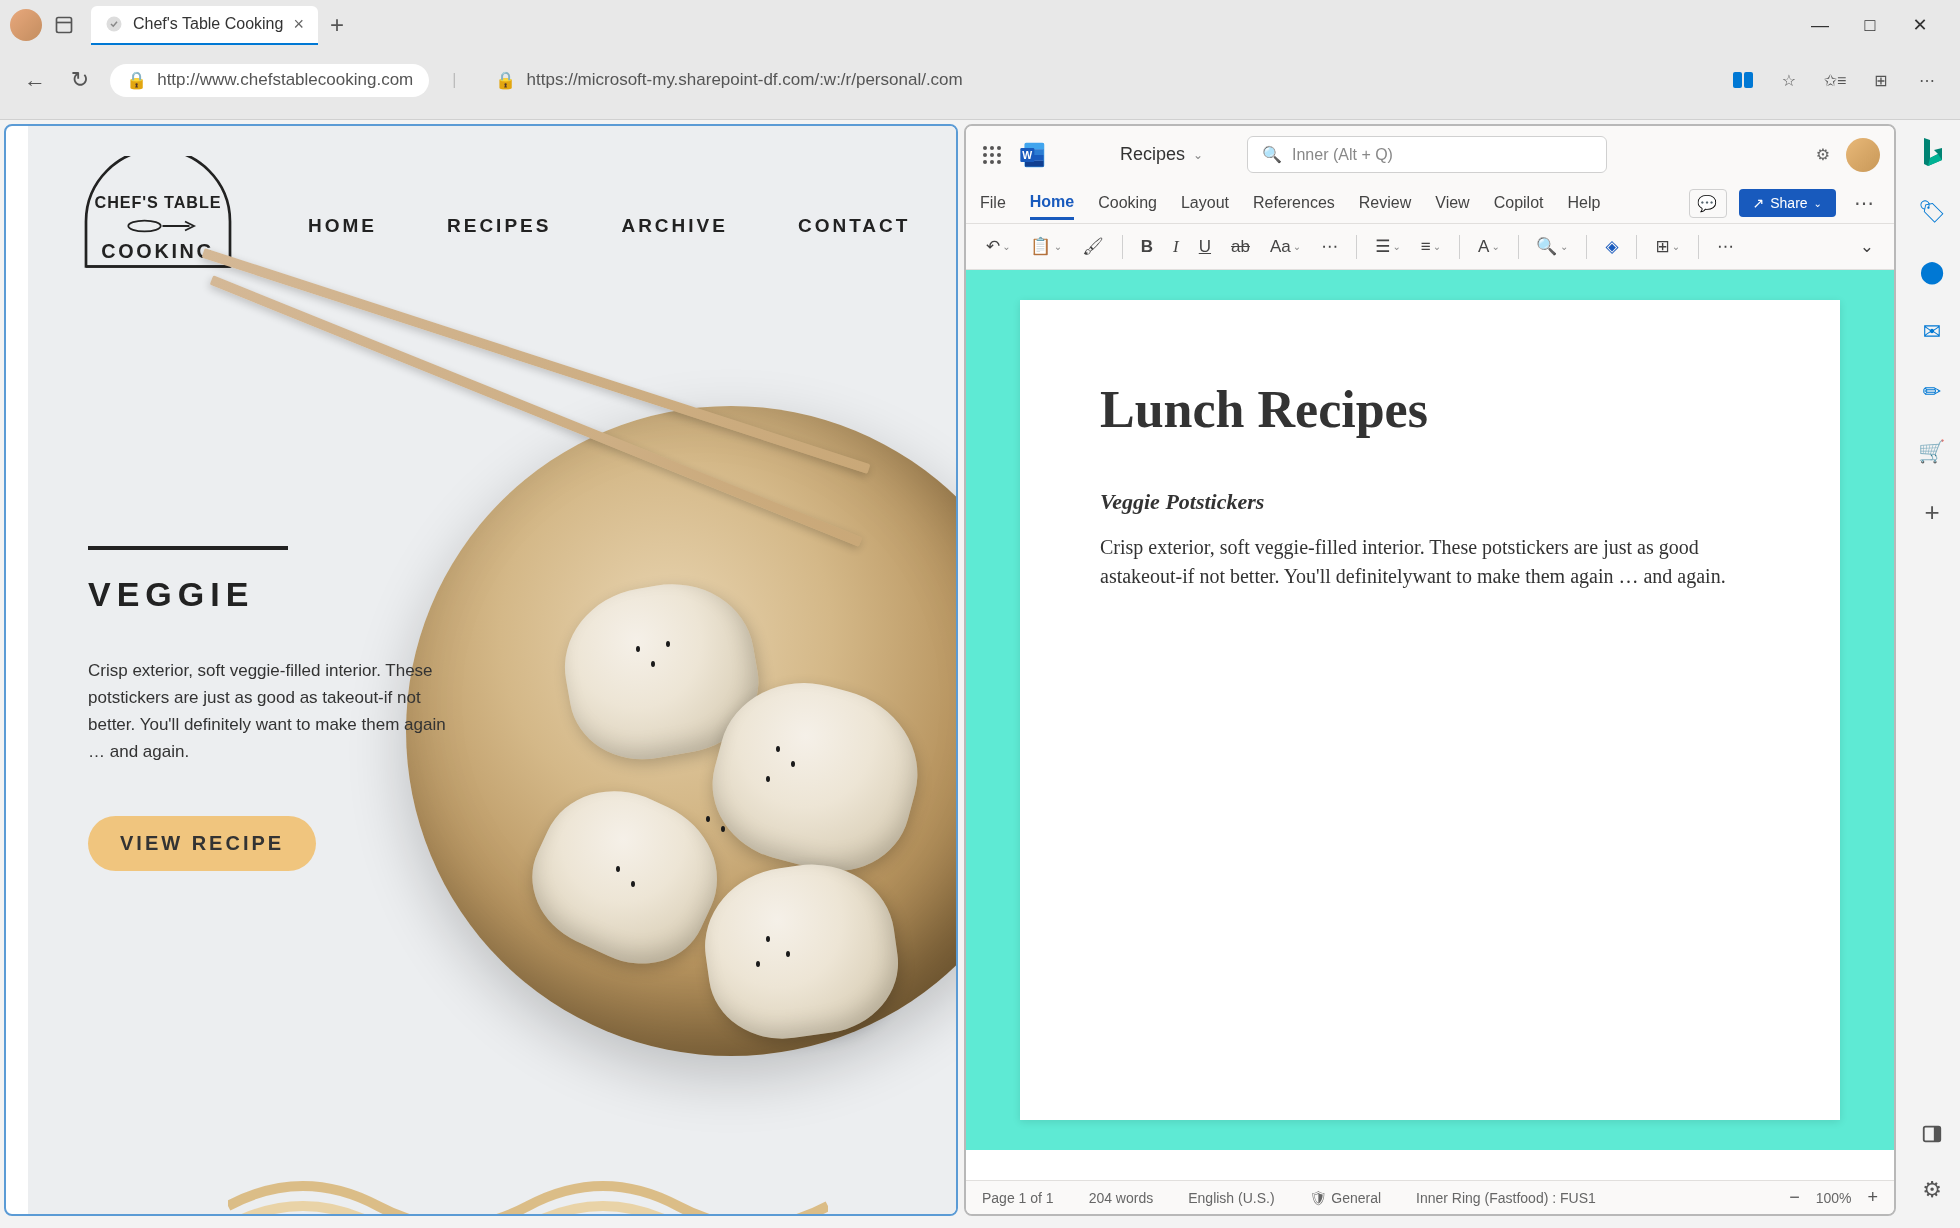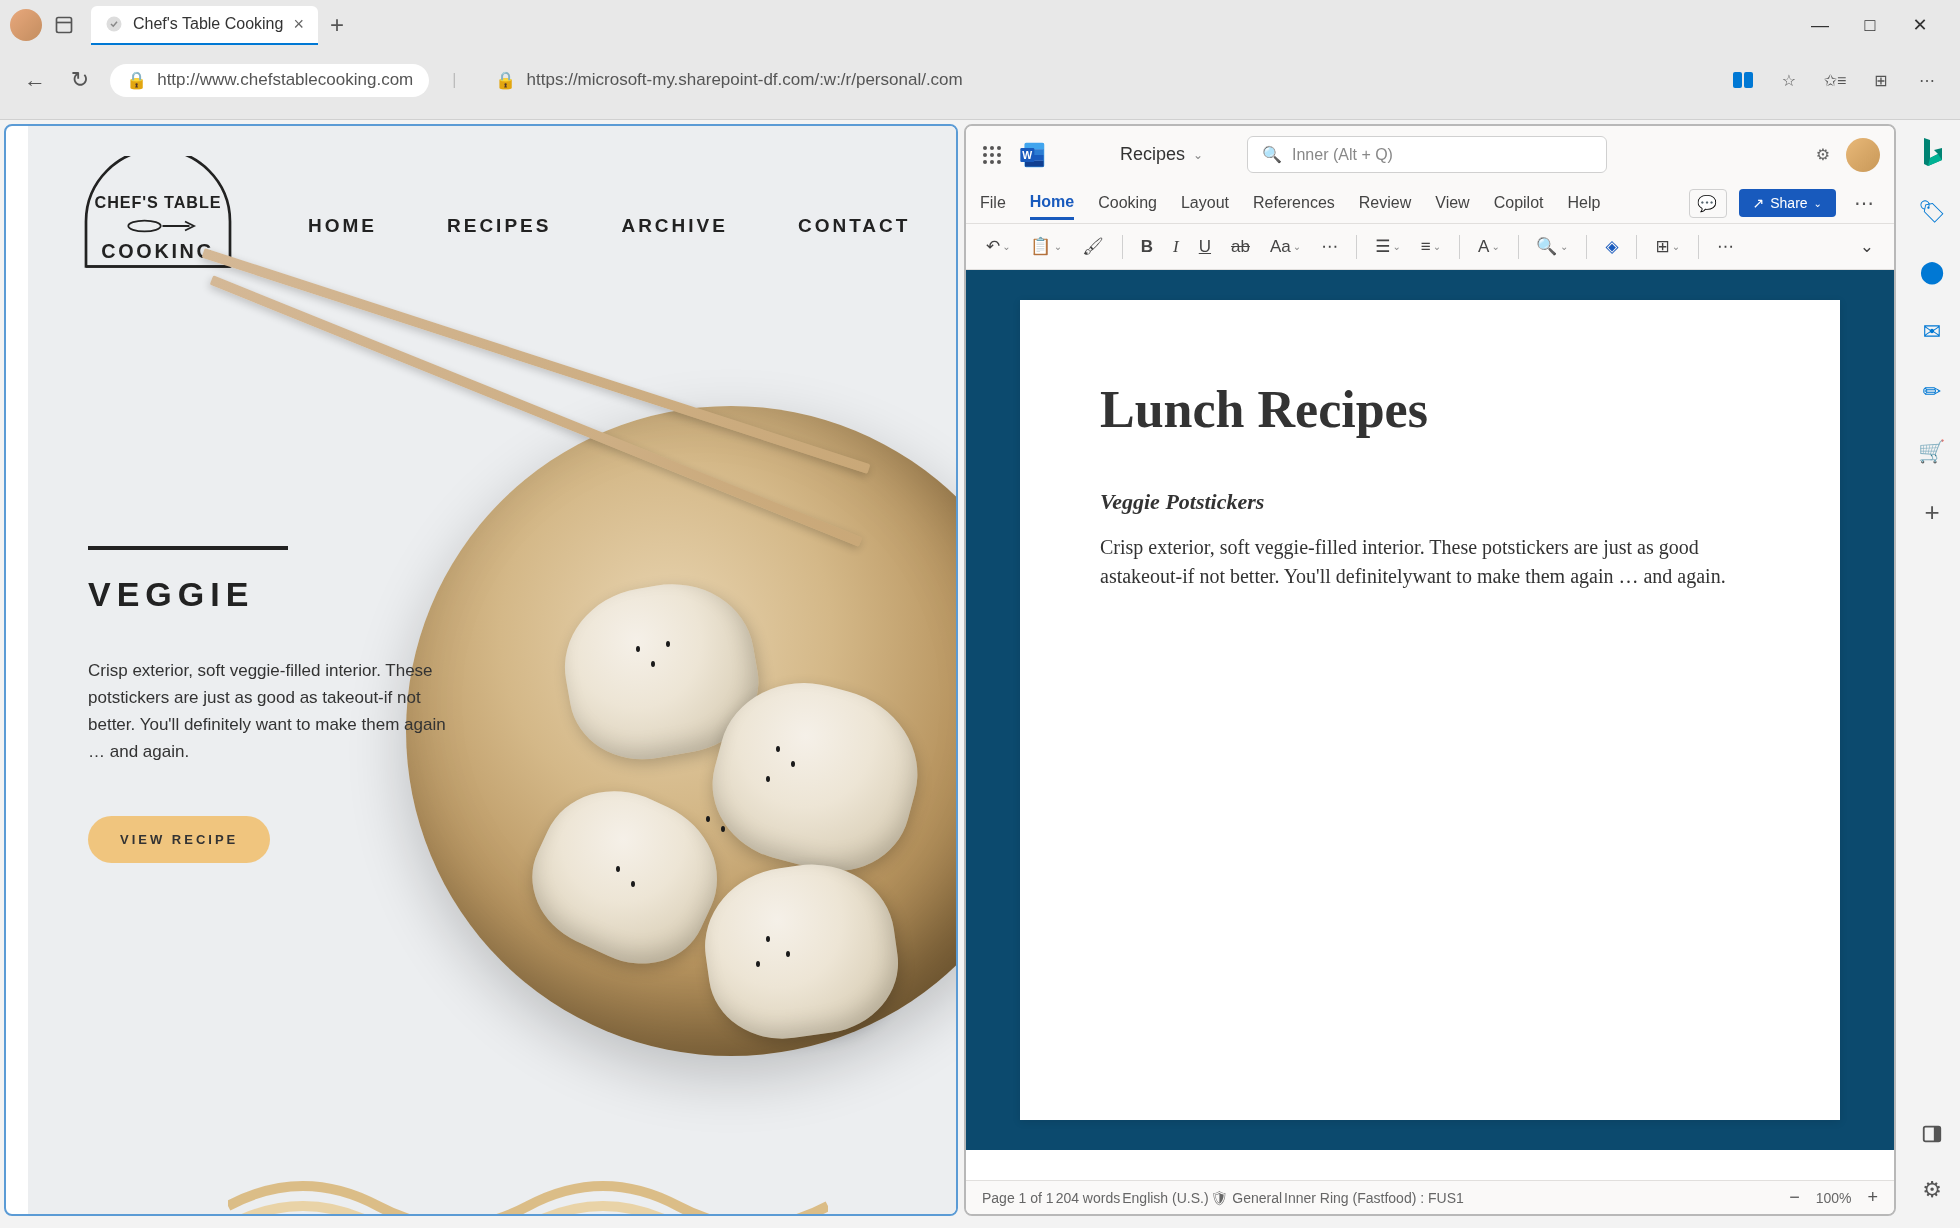--- a/index.html
+++ b/index.html
@@ -49,21 +49,21 @@
 .d4 { width: 190px; height: 170px; left: 250px; top: 300px; transform: rotate(-8deg); }
 .seeds { position: absolute; width: 4px; height: 6px; background: #1a1a1a; border-radius: 50%; }
 .chopsticks { position: absolute; right: 20px; top: -30px; width: 700px; height: 300px; pointer-events: none; }
 .chopstick { position: absolute; width: 700px; height: 10px; background: linear-gradient(90deg, #d4b896, #c9a878); border-radius: 2px; box-shadow: 0 3px 8px rgba(0,0,0,0.2); }
 .cs1 { transform: rotate(18deg); top: 100px; left: -50px; }
 .cs2 { transform: rotate(22deg); top: 150px; left: -50px; }
 .hero-text { position: absolute; left: 60px; top: 220px; width: 360px; }
 .hero-divider { width: 200px; height: 4px; background: #222; margin-bottom: 24px; }
 .hero-title { font-size: 34px; font-weight: 700; letter-spacing: 6px; color: #222; line-height: 1.2; margin-bottom: 42px; }
 .hero-desc { font-size: 17px; color: #333; line-height: 1.6; margin-bottom: 50px; }
-.view-recipe-btn { display: inline-block; background: #f0c57e; color: #333; padding: 16px 32px; border-radius: 30px; font-size: 13px; font-weight: 600; letter-spacing: 3px; cursor: pointer; }
+.view-recipe-btn { display: inline-block; background: #f0c57e; color: #333; padding: 16px 32px; border-radius: 30px; font-size: 20px; font-weight: 600; letter-spacing: 3px; cursor: pointer; }
 .wave-decor { position: absolute; bottom: -20px; left: 200px; width: 600px; height: 120px; }
 
 
 .word-header { background: #faf9f8; border-bottom: 1px solid #e1dfdd; }
 .word-top-bar { display: flex; align-items: center; padding: 10px 14px; gap: 14px; }
 .app-launcher { width: 24px; height: 24px; cursor: pointer; }
 .word-icon { width: 28px; height: 28px; }
 .doc-name-wrap { display: flex; align-items: center; gap: 8px; margin-left: 60px; }
 .doc-name { font-size: 18px; color: #333; }
 .search-box { background: #fff; border: 1px solid #d0d0d0; border-radius: 6px; padding: 8px 14px; display: flex; align-items: center; gap: 10px; flex: 1; max-width: 360px; margin-left: 30px; color: #888; font-size: 16px; }
@@ -81,27 +81,27 @@
 
 .word-toolbar { display: flex; align-items: center; padding: 8px 14px; gap: 8px; border-top: 1px solid #e1dfdd; }
 .tool-btn { padding: 4px 6px; color: #444; cursor: pointer; font-size: 17px; display: flex; align-items: center; gap: 2px; border-radius: 4px; }
 .tool-caret { font-size: 10px; color: #888; }
 .tool-sep { width: 1px; height: 24px; background: #d0d0d0; margin: 0 4px; }
 .bold { font-weight: 700; }
 .italic { font-style: italic; font-family: serif; }
 .underline { text-decoration: underline; }
 .strike { text-decoration: line-through; }
 
-.word-canvas { background: #0c4a6e; padding: 30px 40px; height: 880px; overflow: auto; }
+.word-canvas { background: #5eead4; padding: 30px 40px; height: 880px; overflow: auto; }
 .word-page { background: #fff; width: 820px; min-height: 820px; margin: 0 auto; padding: 80px 80px; box-shadow: 0 2px 8px rgba(0,0,0,0.1); }
 .doc-title { font-family: Georgia, serif; font-size: 52px; color: #333; margin-bottom: 50px; }
 .doc-subtitle { font-family: Georgia, serif; font-style: italic; font-weight: 600; font-size: 22px; color: #333; margin-bottom: 18px; }
 .doc-body { font-family: Georgia, serif; font-size: 20px; color: #333; line-height: 1.45; }
 
-.word-status { display: flex; align-items: center; padding: 6px 16px; font-size: 14px; color: #666; gap: 2px; border-top: 1px solid #e1dfdd; background: #faf9f8; position: absolute; bottom: 0; left: 0; right: 0; }
+.word-status { display: flex; align-items: center; padding: 6px 16px; font-size: 14px; color: #666; gap: 35px; border-top: 1px solid #e1dfdd; background: #faf9f8; position: absolute; bottom: 0; left: 0; right: 0; }
 .status-right { margin-left: auto; display: flex; align-items: center; gap: 16px; }
 .zoom-btn { cursor: pointer; font-size: 18px; color: #555; }
 
 
 .edge-sidebar { position: absolute; right: 0; top: 120px; width: 56px; height: 1108px; background: #f3f3f3; display: flex; flex-direction: column; align-items: center; padding-top: 14px; gap: 24px; }
 .sidebar-btn { width: 36px; height: 36px; display: flex; align-items: center; justify-content: center; cursor: pointer; border-radius: 6px; }
 .bing-icon { width: 36px; height: 36px; }
 .sidebar-bottom { margin-top: auto; margin-bottom: 20px; display: flex; flex-direction: column; gap: 20px; align-items: center;}
 </style>
 </head>

